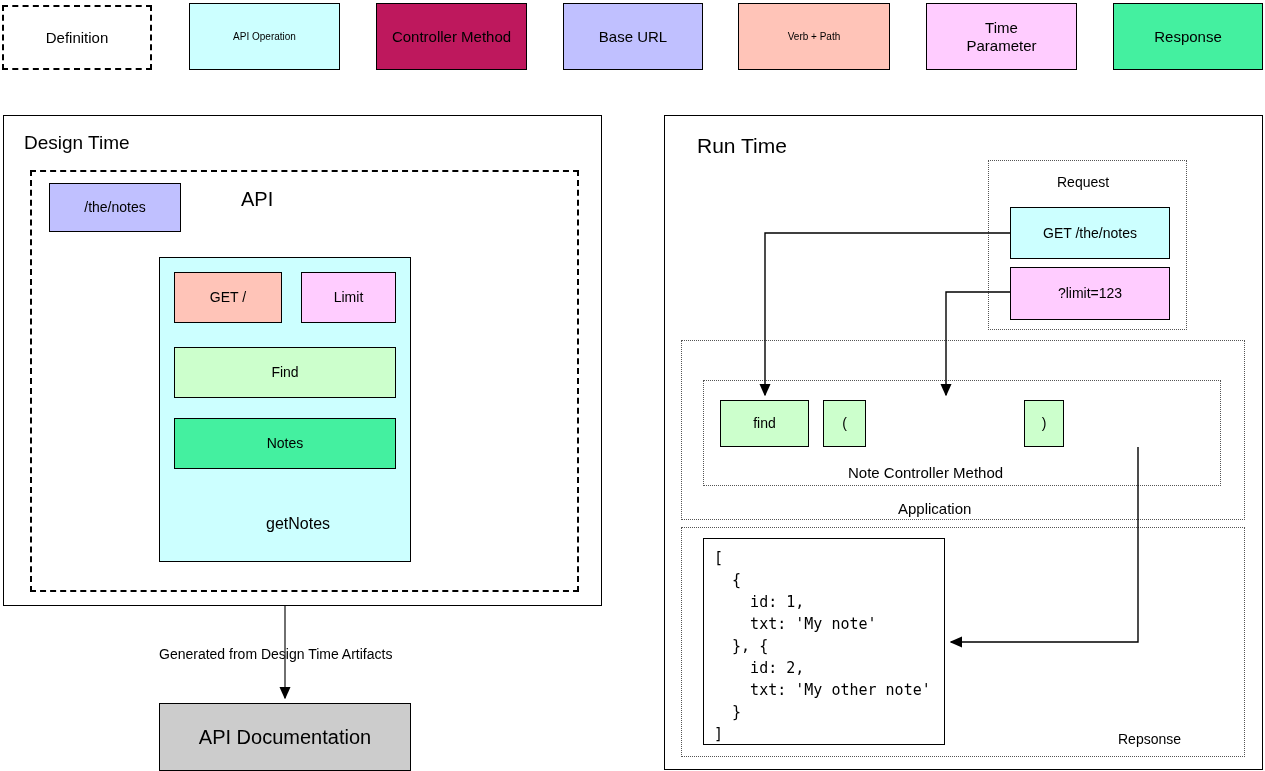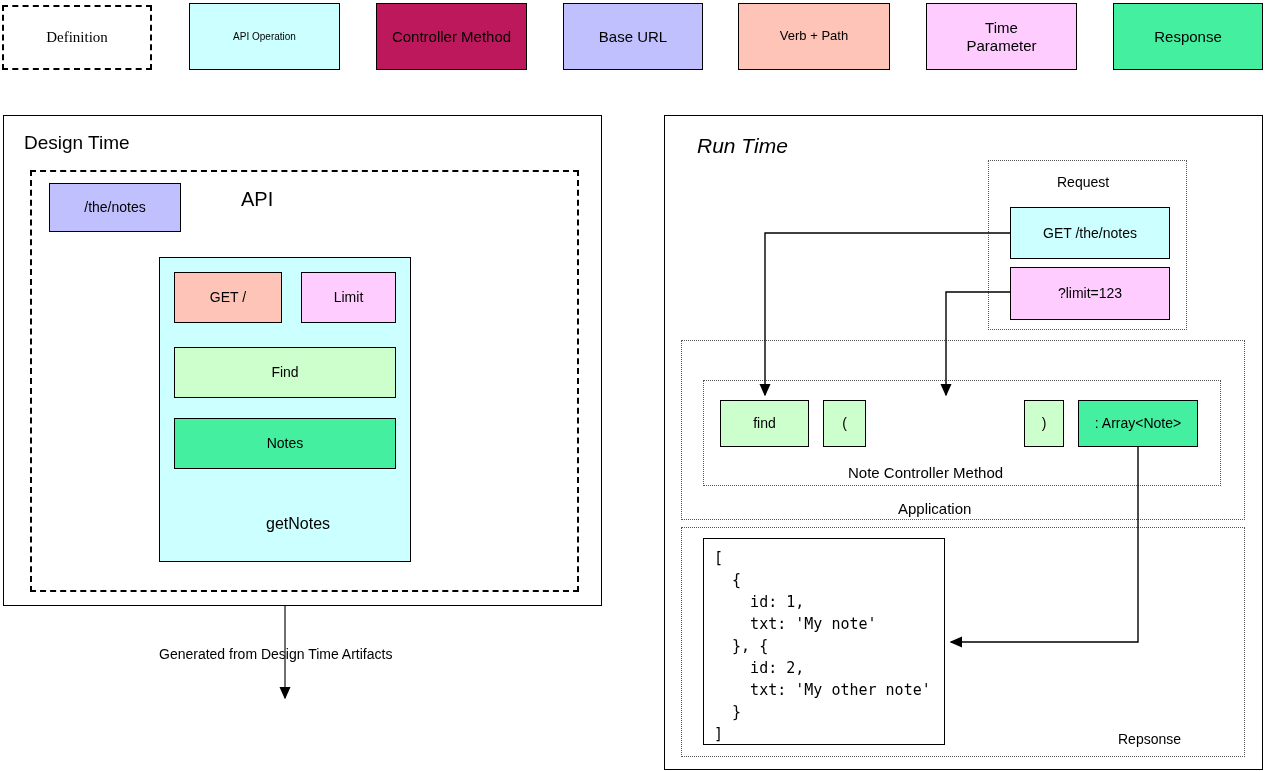--- a/index.html
+++ b/index.html
@@ -1,20 +1,20 @@
 <!DOCTYPE html>
 <html><head>
 <meta charset="utf-8">
 <style>
   html,body{margin:0;padding:0;background:#ffffff;}
   body{width:1265px;height:771px;font-family:"Liberation Sans",sans-serif;color:#000;}
   #stage{position:relative;width:1265px;height:771px;overflow:hidden;}
   .box{position:absolute;box-sizing:border-box;display:flex;align-items:center;justify-content:center;text-align:center;line-height:1.15;}
   .solid{border:1px solid #000;}
-  .dashed{border:2px dashed #000;background:transparent;font-family:Liberation Serif, serif;}
+  .dashed{border:2px dashed #000;background:transparent;}
   .dotted{border:1px dotted #555;background:transparent;}
   .lbl{position:absolute;white-space:pre;}
   svg.lines{position:absolute;left:0;top:0;width:1265px;height:771px;overflow:visible;pointer-events:none;}
   .code{font-family:"DejaVu Sans Mono",monospace;font-size:15px;line-height:22px;white-space:pre;text-align:left;justify-content:flex-start;align-items:flex-start;padding:8px 10px;}
 </style>
 </head>
 <body>
 
 <div id="stage">
 
@@ -24,21 +24,21 @@
     </div>
     <div class="box solid" style="left:189px;top:3px;width:151px;height:67px;background:#ccffff;font-size:10px;">
       <span>API Operation</span>
     </div>
     <div class="box solid" style="left:376px;top:3px;width:151px;height:67px;background:#be185d;font-size:15px;">
       <span>Controller Method</span>
     </div>
     <div class="box solid" style="left:563px;top:3px;width:140px;height:67px;background:#c0c0ff;font-size:15px;">
       <span>Base URL</span>
     </div>
-    <div class="box solid" style="left:738px;top:3px;width:152px;height:67px;background:#ffc4b8;font-size:13px;text-align:center;">
+    <div class="box solid" style="left:738px;top:3px;width:152px;height:67px;background:#ffc4b8;font-size:10px;text-align:center;">
       <span>Verb + Path</span>
     </div>
     <div class="box solid" style="left:926px;top:3px;width:151px;height:67px;background:#ffccff;font-size:15px;">
       <span style="white-space:pre-line;">Time
 Parameter</span>
     </div>
     <div class="box solid" style="left:1113px;top:3px;width:150px;height:67px;background:#44f0a0;font-size:15px;">
       <span>Response</span>
     </div>
   </div>
@@ -63,23 +63,26 @@
   <div class="box solid" style="left:174px;top:347px;width:222px;height:51px;background:#ccffcc;font-size:14px;">
     <span>Find</span>
   </div>
   <div class="box solid" style="left:174px;top:418px;width:222px;height:51px;background:#44f0a0;font-size:14px;">
     <span>Notes</span>
   </div>
   <div class="lbl" style="left:246px;top:515px;font-size:16px;margin-left:20px;">getNotes</div>
 
   <div class="lbl" style="left:159px;top:646px;font-size:14px;">Generated from Design Time Artifacts</div>
 
+  <div class="box solid" style="left:159px;top:703px;width:252px;height:68px;background:#cccccc;font-size:20px;">
+    <span>API Documentation</span>
+  </div>
 
   <div class="box solid" style="left:664px;top:115px;width:599px;height:655px;background:#ffffff;display:block;"></div>
-  <div class="lbl" style="left:697px;top:134px;font-size:21px;font-style:italic;">Run Time</div>
+  <div class="lbl" style="left:697px;top:134px;font-size:21px;">Run Time</div>
 
   <div class="box dotted" style="left:988px;top:160px;width:199px;height:170px;display:block;"></div>
   <div class="lbl" style="left:1057px;top:174px;font-size:14px;">Request</div>
   <div class="box solid" style="left:1010px;top:207px;width:160px;height:52px;background:#ccffff;font-size:14px;">
     <span>GET /the/notes</span>
   </div>
   <div class="box solid" style="left:1010px;top:267px;width:160px;height:53px;background:#ffccff;font-size:14px;">
     <span>?limit=123</span>
   </div>
 
@@ -90,23 +93,20 @@
   <div class="lbl" style="left:848px;top:464px;font-size:15px;">Note Controller Method</div>
 
   <div class="box solid" style="left:720px;top:400px;width:89px;height:47px;background:#ccffcc;font-size:14px;">
     <span>find</span>
   </div>
   <div class="box solid" style="left:823px;top:400px;width:43px;height:47px;background:#ccffcc;font-size:14px;">
     <span>(</span>
   </div>
   <div class="box solid" style="left:1024px;top:400px;width:40px;height:47px;background:#ccffcc;font-size:14px;">
     <span>)</span>
-  </div>
-  <div class="box solid" style="left:1078px;top:400px;width:120px;height:47px;background:#44f0a0;font-size:14px;">
-    <span>: Array&lt;Note&gt;</span>
   </div>
 
   <div class="box dotted" style="left:681px;top:527px;width:564px;height:230px;display:block;"></div>
   <div class="lbl" style="left:1118px;top:731px;font-size:14px;">Repsonse</div>
   <div class="box solid code" style="left:703px;top:538px;width:242px;height:207px;background:#ffffff;">
     <span>[
   {
     id: 1,
     txt: 'My note'
   }, {

